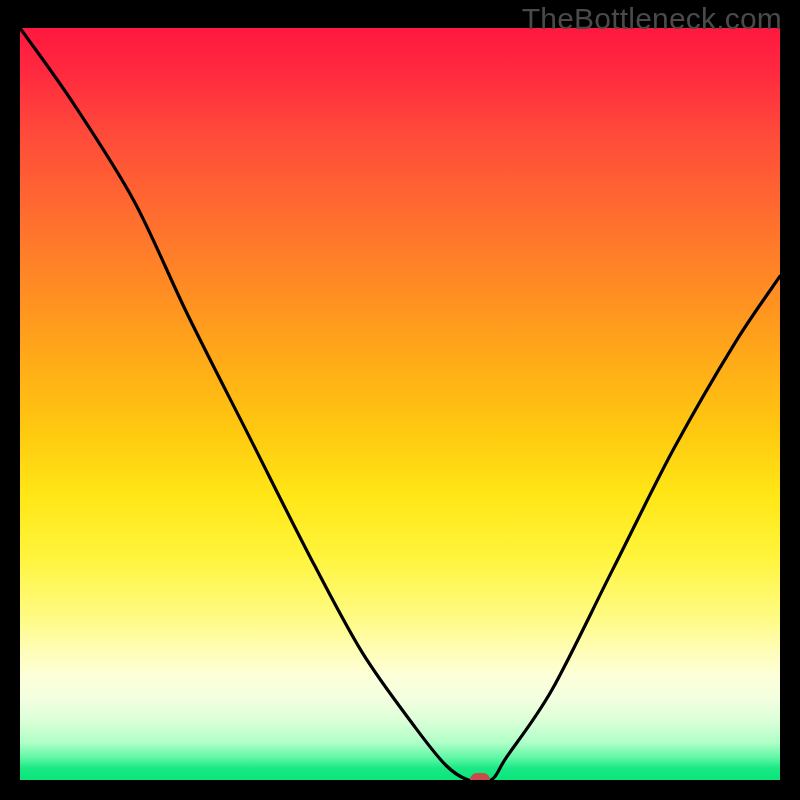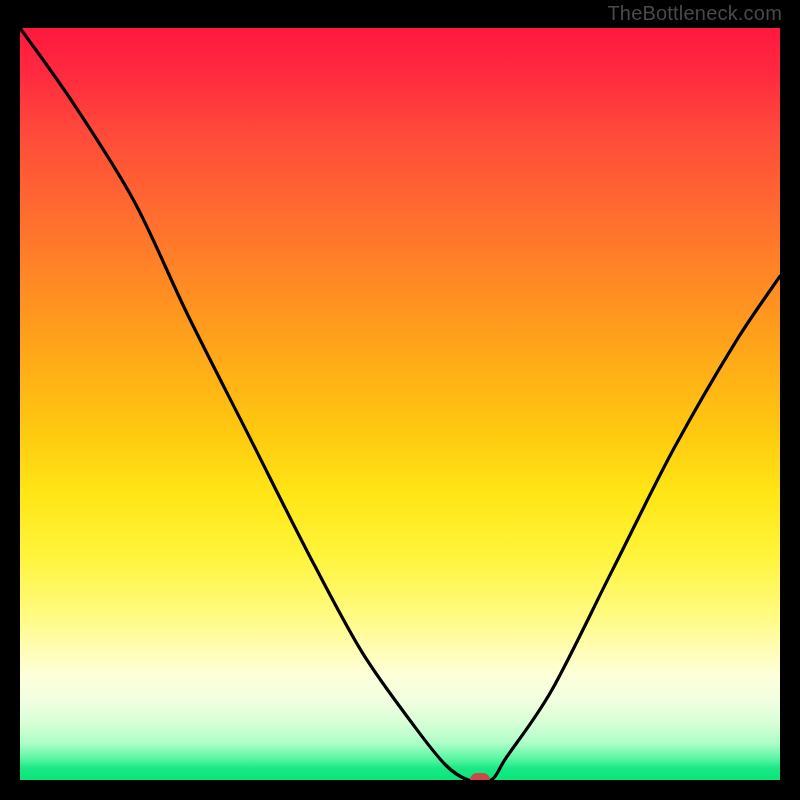--- a/index.html
+++ b/index.html
@@ -15,21 +15,21 @@
     position: relative;
     width: 800px;
     height: 800px;
     background: #000;
   }
   .watermark {
     position: absolute;
     top: 2px;
     right: 18px;
     color: #4a4a4a;
-    font-size: 20px;
+    font-size: 30px;
     font-weight: 500;
     letter-spacing: 0.2px;
     z-index: 10;
   }
   .plot {
     position: absolute;
     left: 20px;
     top: 28px;
     width: 760px;
     height: 752px;

